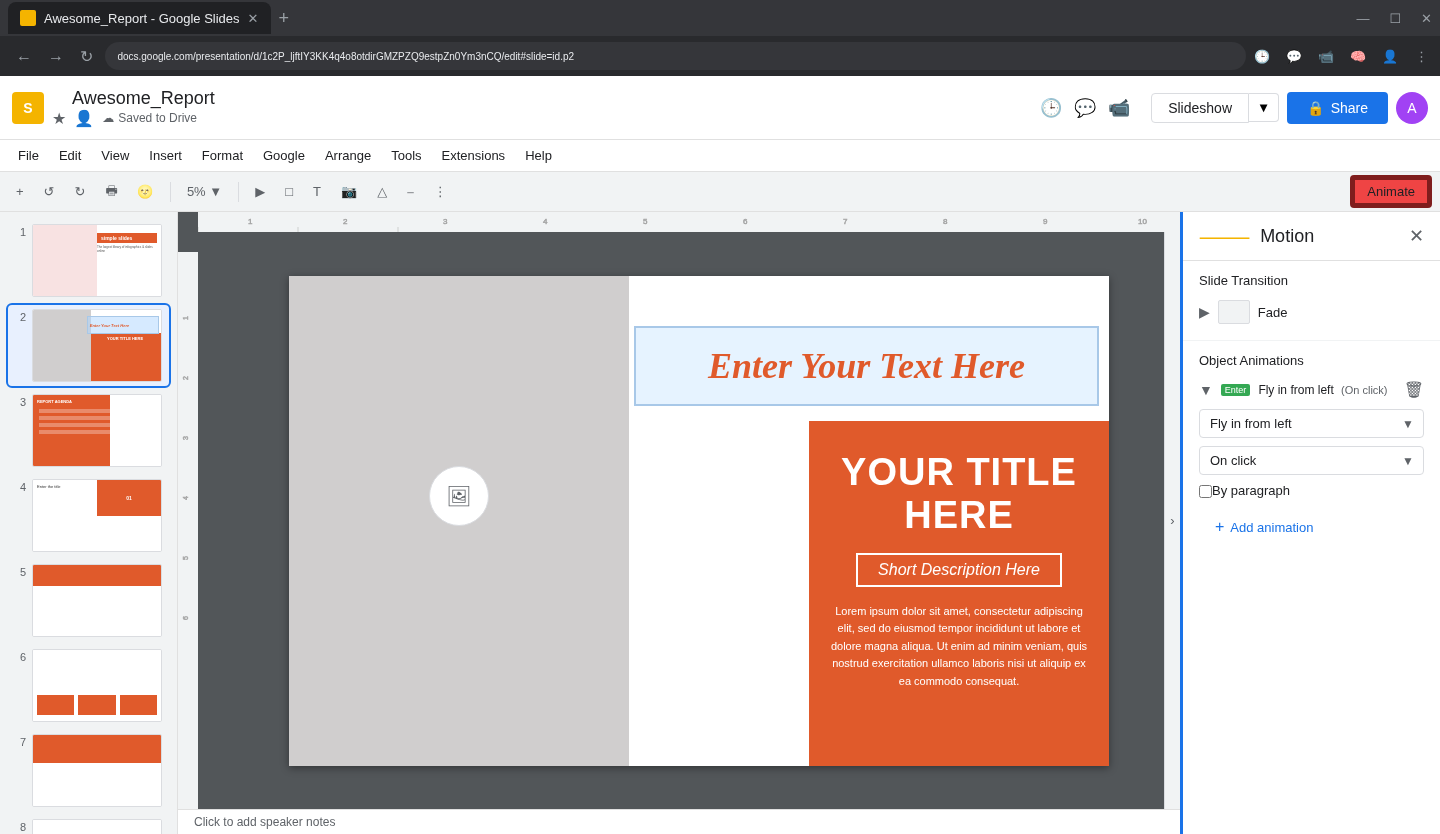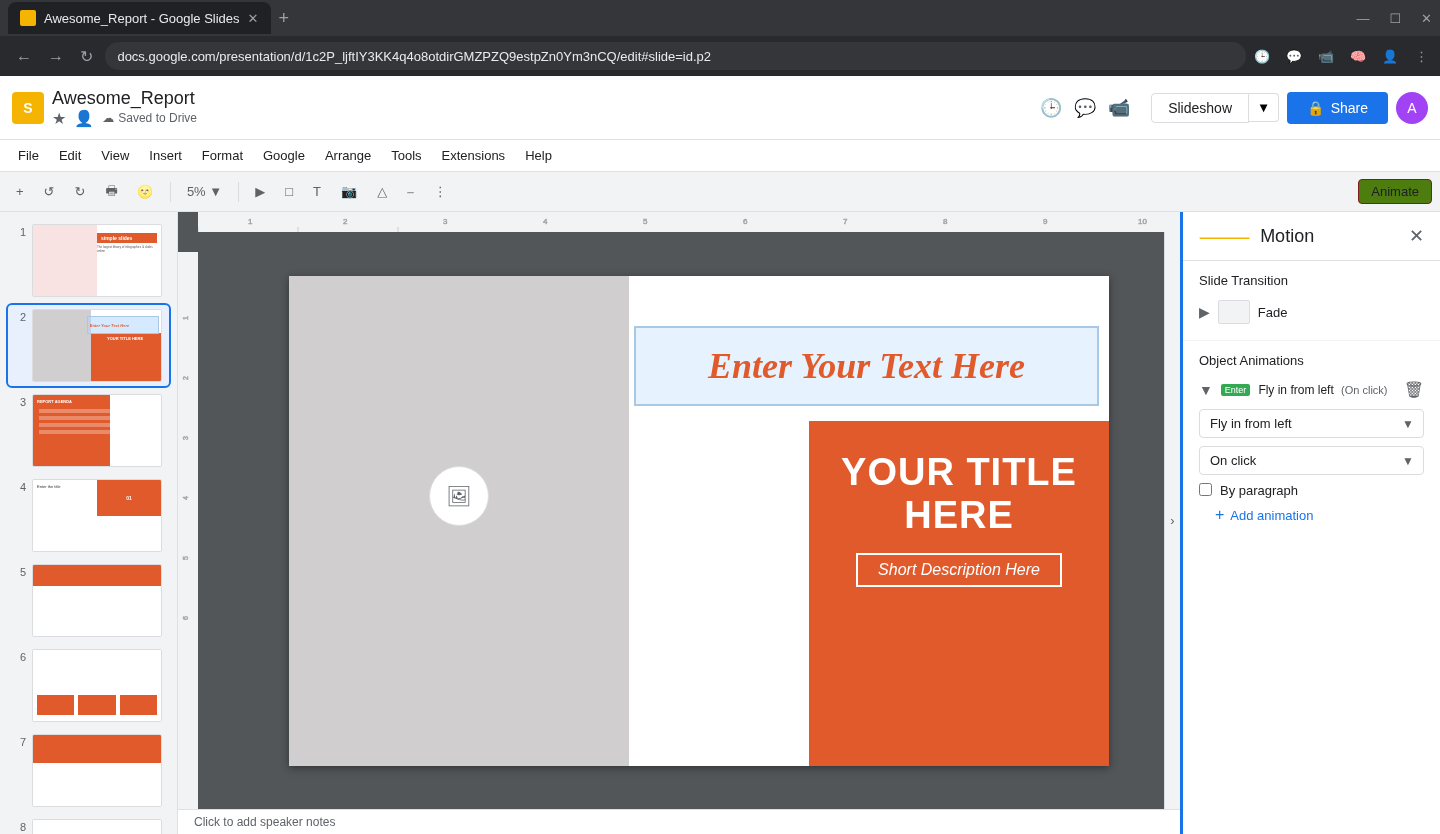--- a/index.html
+++ b/index.html
@@ -10,47 +10,47 @@
     .chrome-tab { background: #202124; border-radius: 8px 8px 0 0; padding: 0 12px; height: 32px; display: flex; align-items: center; gap: 8px; color: #e8eaed; font-size: 13px; min-width: 200px; }
     .chrome-tab-favicon { width: 16px; height: 16px; background: #f4b400; border-radius: 2px; }
     .chrome-tab-close { margin-left: auto; color: #9aa0a6; cursor: pointer; }
     .chrome-new-tab { color: #9aa0a6; font-size: 18px; cursor: pointer; }
     .chrome-controls { margin-left: auto; display: flex; gap: 20px; color: #9aa0a6; }
 
     
     .address-bar { background: #292a2d; height: 40px; display: flex; align-items: center; padding: 0 12px; gap: 8px; }
     .nav-btn { color: #9aa0a6; font-size: 16px; cursor: pointer; padding: 4px; }
     .url-bar { flex: 1; background: #35363a; border-radius: 20px; height: 28px; display: flex; align-items: center; padding: 0 12px; color: #e8eaed; font-size: 13px; gap: 8px; }
-    .url-text { color: #e8eaed; font-size: 13px; }
+    .url-text { color: #e8eaed; font-size: 10px; }
     .address-icons { margin-left: auto; display: flex; gap: 16px; color: #9aa0a6; align-items: center; }
 
     
     .app-header { background: #fff; height: 64px; display: flex; align-items: center; padding: 0 12px; gap: 8px; border-bottom: 1px solid #e0e0e0; }
     .app-logo { width: 32px; height: 32px; background: #f4b400; border-radius: 4px; display: flex; align-items: center; justify-content: center; color: white; font-weight: bold; font-size: 16px; }
     .app-title-block { display: flex; flex-direction: column; }
-    .app-title { font-size: 18px; color: #202124; font-weight: 400; }
+    .app-title { font-size: 18px; color: #202124; font-weight: 400; margin-left: 20px; }
     .app-title-actions { display: flex; gap: 8px; align-items: center; }
     .star-icon { color: #5f6368; font-size: 16px; cursor: pointer; }
     .saved-label { color: #5f6368; font-size: 12px; display: flex; align-items: center; gap: 4px; }
     .header-spacer { flex: 1; }
     .header-icons { display: flex; gap: 12px; align-items: center; color: #5f6368; }
     .slideshow-btn { background: #fff; border: 1px solid #dadce0; border-radius: 4px 0 0 4px; padding: 6px 16px; font-size: 14px; cursor: pointer; color: #202124; }
     .slideshow-dropdown { background: #fff; border: 1px solid #dadce0; border-left: none; border-radius: 0 4px 4px 0; padding: 6px 8px; cursor: pointer; }
     .share-btn { background: #1a73e8; color: white; border: none; border-radius: 4px; padding: 8px 20px; font-size: 14px; cursor: pointer; display: flex; align-items: center; gap: 6px; }
     .avatar { width: 32px; height: 32px; border-radius: 50%; background: #a142f4; display: flex; align-items: center; justify-content: center; color: white; font-size: 14px; }
 
     
     .menu-bar { background: #fff; height: 32px; display: flex; align-items: center; padding: 0 60px 0 8px; border-bottom: 1px solid #e0e0e0; }
     .menu-item { padding: 4px 10px; color: #202124; font-size: 13px; cursor: pointer; border-radius: 4px; }
 
     
     .toolbar { background: #f1f3f4; height: 40px; display: flex; align-items: center; padding: 0 8px; gap: 4px; border-bottom: 1px solid #e0e0e0; position: relative; }
     .toolbar-btn { padding: 4px 8px; border-radius: 4px; cursor: pointer; color: #5f6368; font-size: 13px; display: flex; align-items: center; gap: 4px; border: none; background: none; }
     .toolbar-separator { width: 1px; height: 20px; background: #dadce0; margin: 0 4px; }
-    .animate-btn { position: absolute; right: 8px; background: #4d7c0f; border: 1px solid #7f1d1d; border-radius: 4px; padding: 4px 12px; cursor: pointer; font-size: 13px; color: #202124; }
+    .animate-btn { position: absolute; right: 8px; background: #ef4444; border: 5px solid #7f1d1d; border-radius: 4px; padding: 4px 12px; cursor: pointer; font-size: 13px; color: #202124; }
 
     
     .main-content { display: flex; height: calc(834px - 36px - 40px - 64px - 32px - 40px); }
 
     
     .slides-panel { width: 178px; background: #f1f3f4; border-right: 1px solid #e0e0e0; overflow-y: auto; padding: 8px; display: flex; flex-direction: column; gap: 4px; }
     .slide-item { display: flex; gap: 6px; align-items: flex-start; cursor: pointer; padding: 4px; border-radius: 4px; }
     .slide-item.active { background: #e8f0fe; outline: 2px solid #1a73e8; border-radius: 4px; }
     .slide-number { color: #5f6368; font-size: 11px; width: 14px; text-align: right; margin-top: 2px; }
     .slide-thumb { width: 130px; height: 73px; border: 1px solid #dadce0; border-radius: 2px; overflow: hidden; position: relative; background: white; flex-shrink: 0; }
@@ -94,21 +94,21 @@
 
     .anim-item { display: flex; align-items: center; gap: 8px; margin-bottom: 10px; }
     .anim-collapse { color: #5f6368; font-size: 14px; cursor: pointer; }
     .anim-enter-badge { background: #34a853; color: white; font-size: 9px; padding: 1px 4px; border-radius: 2px; }
     .anim-name { color: #202124; font-size: 12px; flex: 1; }
     .anim-delete { color: #5f6368; cursor: pointer; font-size: 16px; }
     .dropdown-wrapper { position: relative; margin-bottom: 8px; }
     .dropdown-wrapper select { width: 100%; border: 1px solid #dadce0; border-radius: 4px; padding: 6px 10px; font-size: 13px; color: #202124; background: #fff; appearance: none; cursor: pointer; }
     .dropdown-arrow { position: absolute; right: 10px; top: 50%; transform: translateY(-50%); color: #5f6368; pointer-events: none; font-size: 12px; }
 
-    .checkbox-row { display: flex; align-items: flex-start; gap: 8px; }
+    .checkbox-row { display: flex; align-items: flex-end; margin-bottom: 12px; }
     .checkbox-row input { cursor: pointer; }
     .checkbox-label { font-size: 13px; color: #202124; }
 
     .speed-section { padding: 0 16px 12px; }
     .speed-slider-container { position: relative; margin-bottom: 4px; }
     .speed-track { width: 100%; height: 4px; background: linear-gradient(to right, #f4b400 70%, #e0e0e0 70%); border-radius: 2px; }
     .speed-thumb { position: absolute; right: 28%; top: 50%; transform: translate(50%, -50%); width: 14px; height: 14px; background: #f4b400; border-radius: 50%; cursor: pointer; }
     .speed-labels { display: flex; justify-content: space-between; font-size: 11px; color: #5f6368; }
 
     .add-anim-btn { display: flex; align-items: center; gap: 6px; color: #1a73e8; font-size: 13px; cursor: pointer; padding: 8px 16px; border: none; background: none; }
@@ -372,20 +372,21 @@
 
           <div class="slide-text-box">
             <span class="slide-title-text">Enter Your Text Here</span>
           </div>
 
           <div class="slide-orange-block">
             <div class="slide-main-title">YOUR TITLE HERE</div>
             <div class="slide-subtitle-box">
               <span class="slide-subtitle">Short Description Here</span>
             </div>
+            <p class="slide-body">Lorem ipsum dolor sit amet, consectetur adipiscing elit, sed do eiusmod tempor incididunt ut labore et dolore magna aliqua. Ut enim ad minim veniam, quis nostrud exercitation ullamco laboris nisi ut aliquip ex ea commodo consequat.</p>
           </div>
 
           <div class="image-placeholder">
             <span>🖼</span>
           </div>
         </div>
 
         <div style="position:absolute;right:0;top:0;bottom:0;width:16px;background:#f1f3f4;border-left:1px solid #dadce0;display:flex;align-items:center;justify-content:center;cursor:pointer;color:#5f6368;">
           <span>›</span>
         </div>

